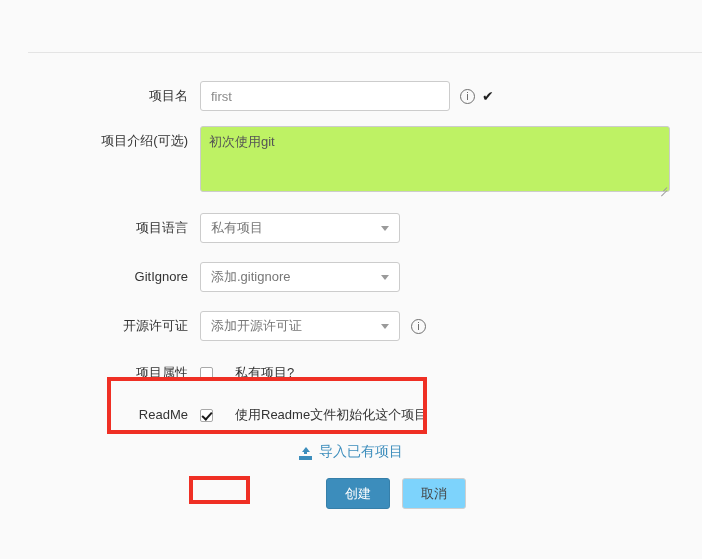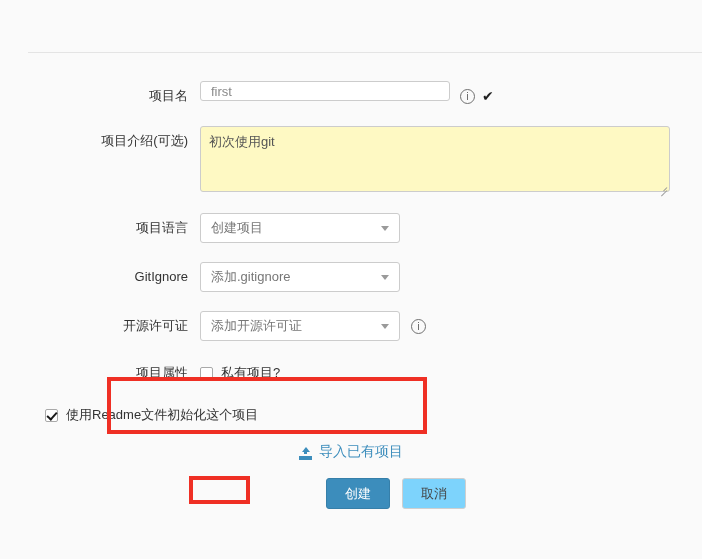--- a/index.html
+++ b/index.html
@@ -73,21 +73,21 @@
     white-space: nowrap;
   }
   .field-label.tall {
     line-height: 20px;
     padding-top: 5px;
   }
 
   
   .text-input {
     width: 250px;
-    height: 20px;
+    height: 30px;
     border: 1px solid #ccc;
     border-radius: 3px;
     background: #fff;
     font-family: "Liberation Sans", "DejaVu Sans", sans-serif;
     font-size: 13px;
     color: #8a8a8a;
     padding: 0 10px;
     box-sizing: border-box;
     outline: none;
   }
@@ -131,21 +131,21 @@
     line-height: 1;
     font-weight: bold;
   }
 
   
   .text-area {
     width: 470px;
     height: 66px;
     border: 1px solid #ccc;
     border-radius: 3px;
-    background: #fef9c3;
+    background: #bef264;
     font-family: "Liberation Sans", "DejaVu Sans", sans-serif;
     font-size: 13px;
     color: #555;
     padding: 6px 8px;
     box-sizing: border-box;
     resize: none;
     outline: none;
     line-height: 18px;
   }
   .textarea-wrap {
@@ -230,21 +230,21 @@
     position: absolute;
     left: 3.4px;
     top: 0.4px;
     width: 4px;
     height: 8px;
     border: solid #1b1b1b;
     border-width: 0 2px 2px 0;
     transform: rotate(42deg);
   }
   .chk-text {
-    margin-left: 8px;
+    margin-left: 22px;
     font-size: 13px;
     color: #333;
     white-space: nowrap;
   }
 
   
   .import-row {
     position: absolute;
     left: 0;
     top: 443px;
@@ -385,21 +385,21 @@
       <span class="resize-grip">
           <i></i>
           <i></i>
         </span>
     </div>
   </div>
 
   <div class="form-row" style="left:45px; top:213px;">
     <div class="field-label">项目语言</div>
     <div class="select-box">
-      <span class="select-value">创建项目</span>
+      <span class="select-value">私有项目</span>
       <span class="caret"></span>
     </div>
   </div>
 
   <div class="form-row" style="left:45px; top:262px;">
     <div class="field-label">GitIgnore</div>
     <div class="select-box">
       <span class="select-value">添加.gitignore</span>
       <span class="caret"></span>
     </div>
@@ -418,20 +418,21 @@
 
   <div class="form-row" style="left:45px; top:358px;">
     <div class="field-label">项目属性</div>
     <div class="checkbox-line">
       <span class="chk"></span>
       <span class="chk-text">私有项目?</span>
     </div>
   </div>
 
   <div class="form-row" style="left:45px; top:400px;">
+    <div class="field-label">ReadMe</div>
     <div class="checkbox-line">
       <span class="chk checked"></span>
       <span class="chk-text">使用Readme文件初始化这个项目</span>
     </div>
   </div>
 
   <div class="import-row">
     <a class="import-link">
       <span class="upload-icon">
         <span class="arrow"></span>

